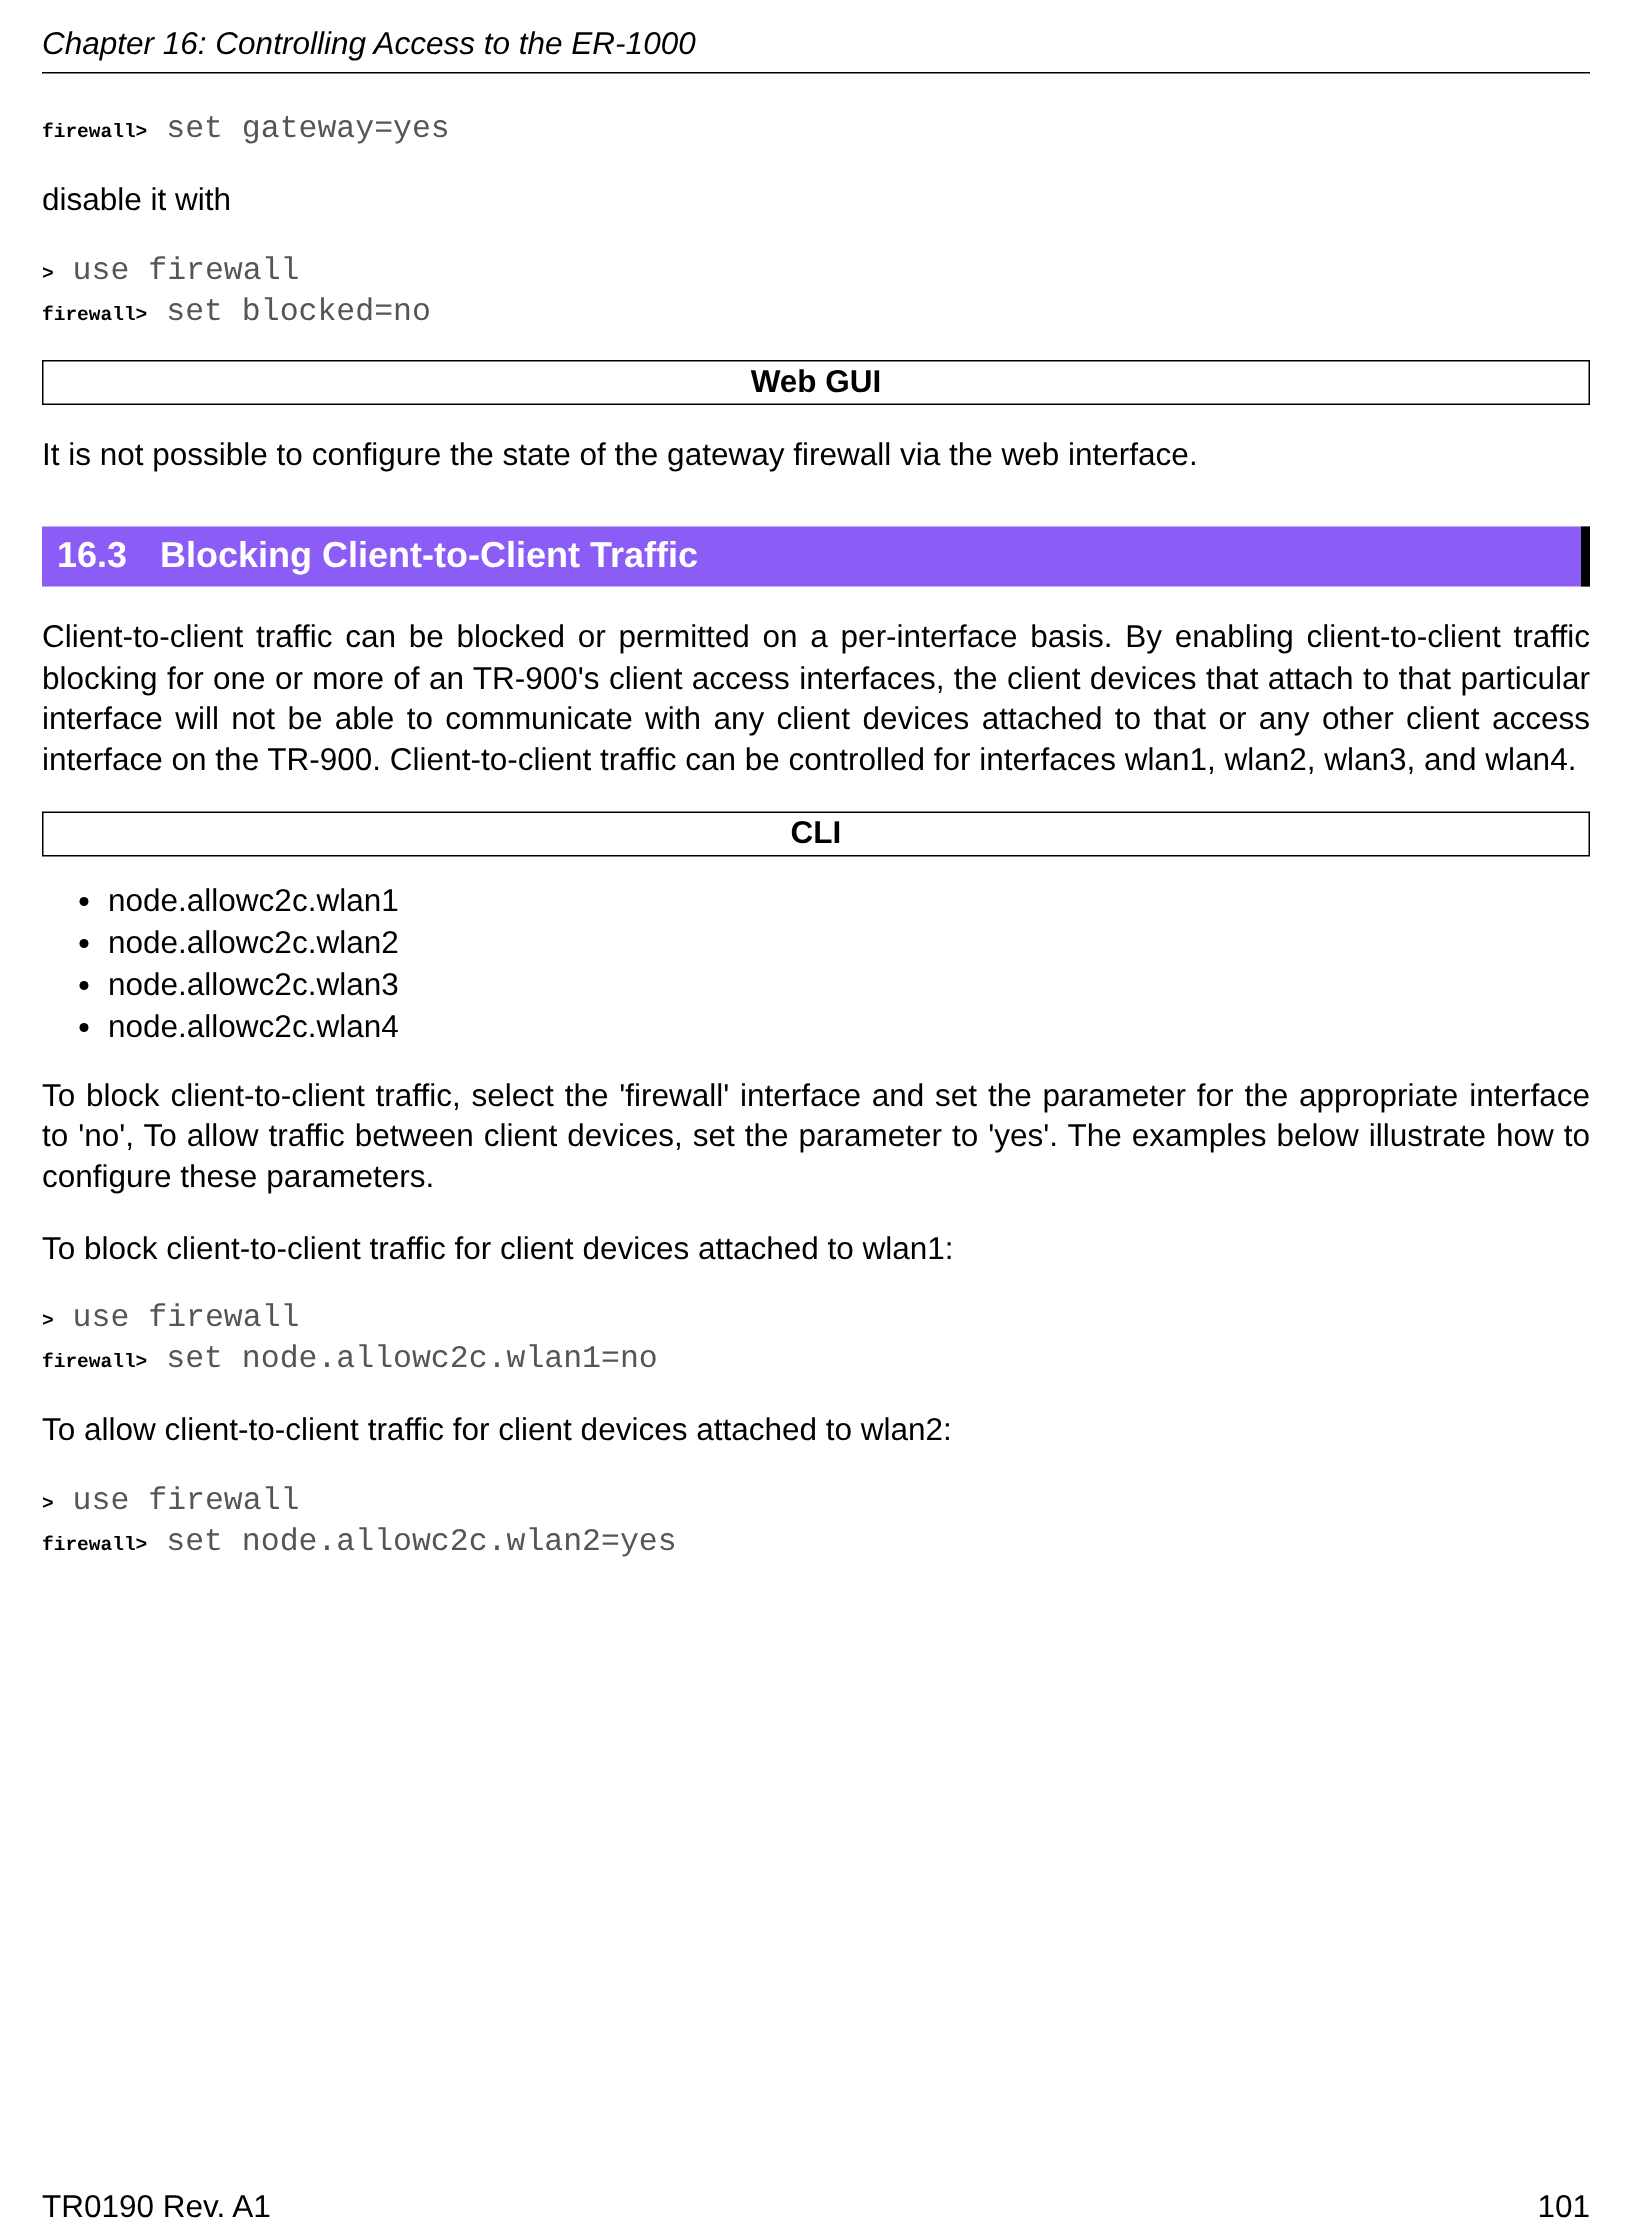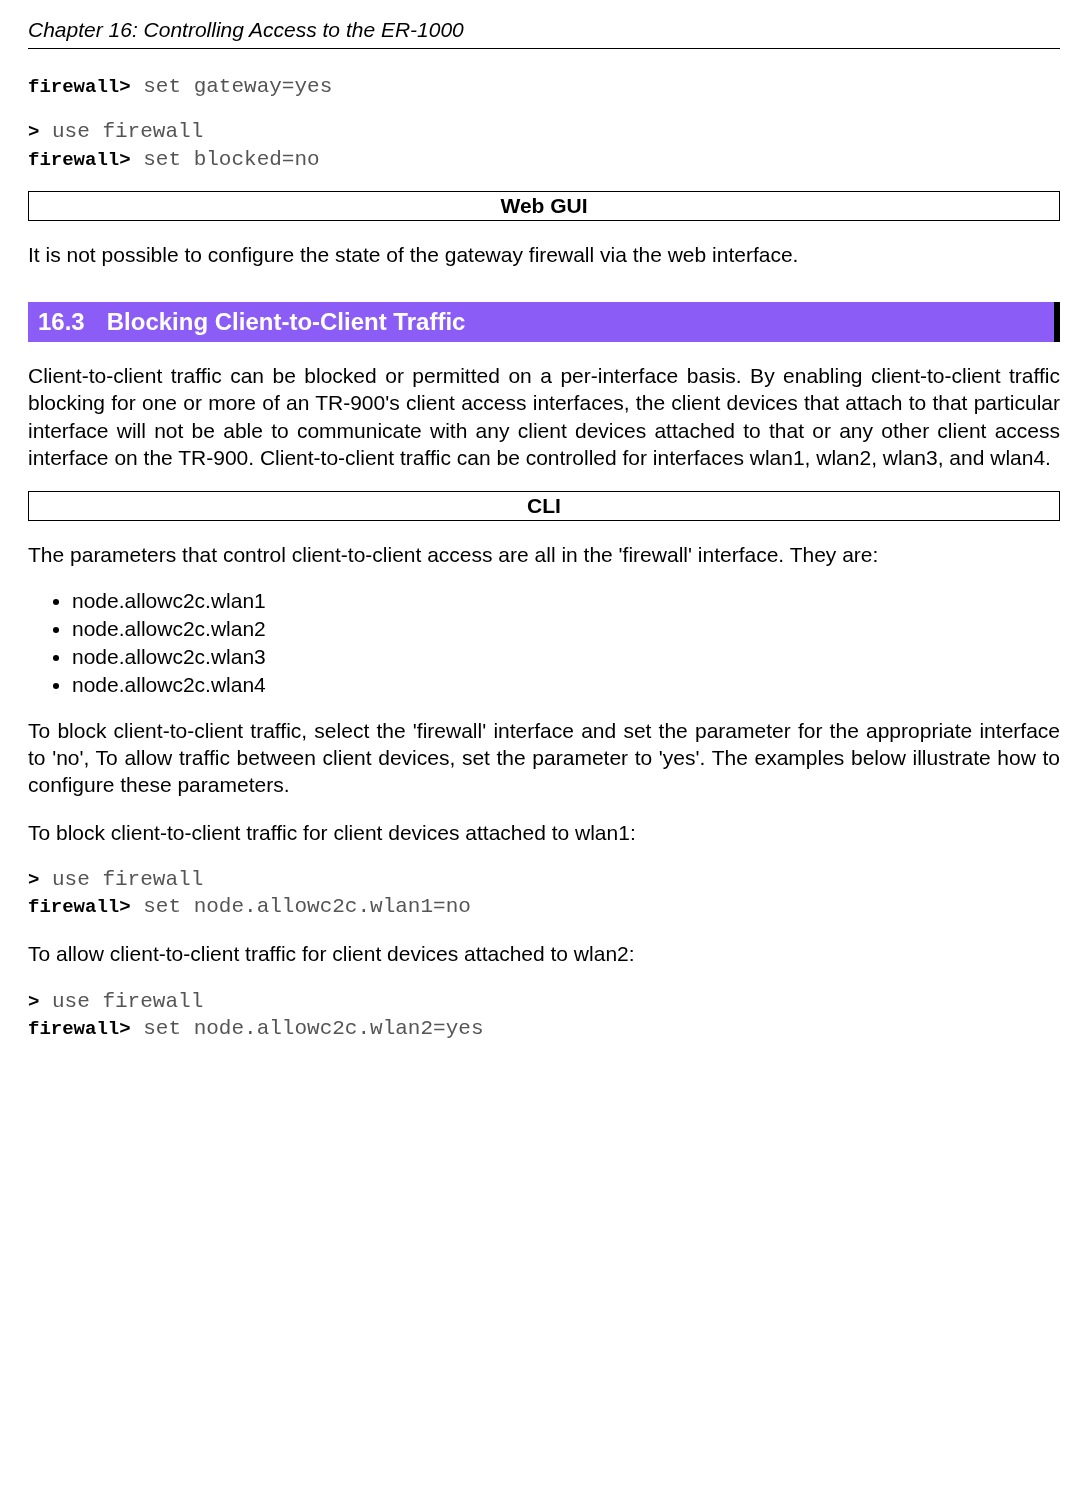--- a/index.html
+++ b/index.html
@@ -20,21 +20,21 @@
   .header {
     font-style: italic;
     font-size: 21px;
     padding-bottom: 6px;
     border-bottom: 1.5px solid #000;
     margin-bottom: 24px;
   }
   .prompt {
     font-family: "Courier New", Courier, monospace;
     font-weight: bold;
-    font-size: 19px;
+    font-size: 13px;
   }
   .mono {
     font-family: "Courier New", Courier, monospace;
     font-size: 21px;
     color: #555;
     line-height: 1.3;
   }
   .body-text {
     font-size: 21px;
     line-height: 1.3;
@@ -88,39 +88,39 @@
 <body>
 
 <div class="page">
 
   <div class="header">Chapter 16: Controlling Access to the ER-1000</div>
 
   <div class="code-block">
     <span class="code-line"><span class="prompt">firewall&gt;</span><span class="mono"> set gateway=yes</span></span>
   </div>
 
+  <div class="body-text">disable it with</div>
 
   <div class="code-block">
     <div class="code-line"><span class="prompt">&gt;</span><span class="mono"> use firewall</span></div>
     <div class="code-line"><span class="prompt">firewall&gt;</span><span class="mono"> set blocked=no</span></div>
   </div>
 
   <div class="boxed-center-header">Web GUI</div>
 
   <div class="body-text">It is not possible to configure the state of the gateway firewall via the web interface.</div>
 
   <div class="section-bar">
     <span class="num">16.3</span><span>Blocking Client-to-Client Traffic</span>
   </div>
 
   <div class="body-text justify">Client-to-client traffic can be blocked or permitted on a per-interface basis. By enabling client-to-client traffic blocking for one or more of an TR-900's client access interfaces, the client devices that attach to that particular interface will not be able to communicate with any client devices attached to that or any other client access interface on the TR-900. Client-to-client traffic can be controlled for interfaces wlan1, wlan2, wlan3, and wlan4.</div>
 
   <div class="boxed-center-header">CLI</div>
 
-  <div class="body-text">The parameters that control client-to-client access are all in the 'firewall' interface. They are:</div>
 
   <ul class="bullets">
     <li>node.allowc2c.wlan1</li>
     <li>node.allowc2c.wlan2</li>
     <li>node.allowc2c.wlan3</li>
     <li>node.allowc2c.wlan4</li>
   </ul>
 
   <div class="body-text justify">To block client-to-client traffic, select the 'firewall' interface and set the parameter for the appropriate interface to 'no', To allow traffic between client devices, set the parameter to 'yes'. The examples below illustrate how to configure these parameters.</div>
 
@@ -131,14 +131,18 @@
     <div class="code-line"><span class="prompt">firewall&gt;</span><span class="mono"> set node.allowc2c.wlan1=no</span></div>
   </div>
 
   <div class="body-text">To allow client-to-client traffic for client devices attached to wlan2:</div>
 
   <div class="code-block">
     <div class="code-line"><span class="prompt">&gt;</span><span class="mono"> use firewall</span></div>
     <div class="code-line"><span class="prompt">firewall&gt;</span><span class="mono"> set node.allowc2c.wlan2=yes</span></div>
   </div>
 
+  <div class="footer">
+    <span>TR0190 Rev. A1</span>
+    <span>101</span>
+  </div>
 
 </div>
 
 </body></html>

